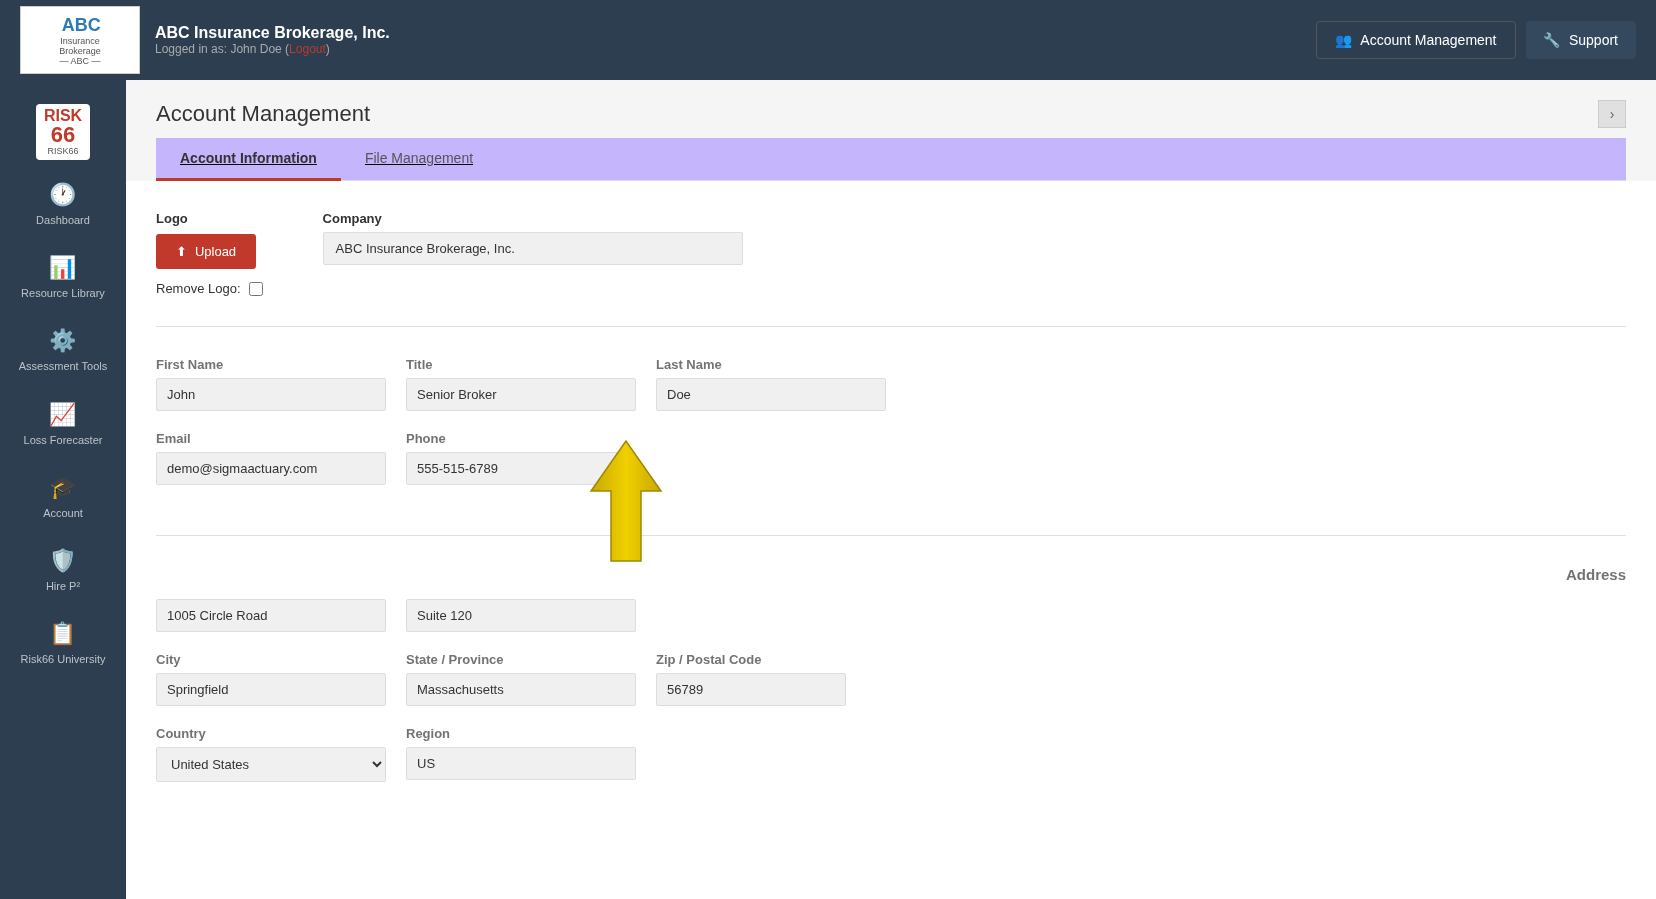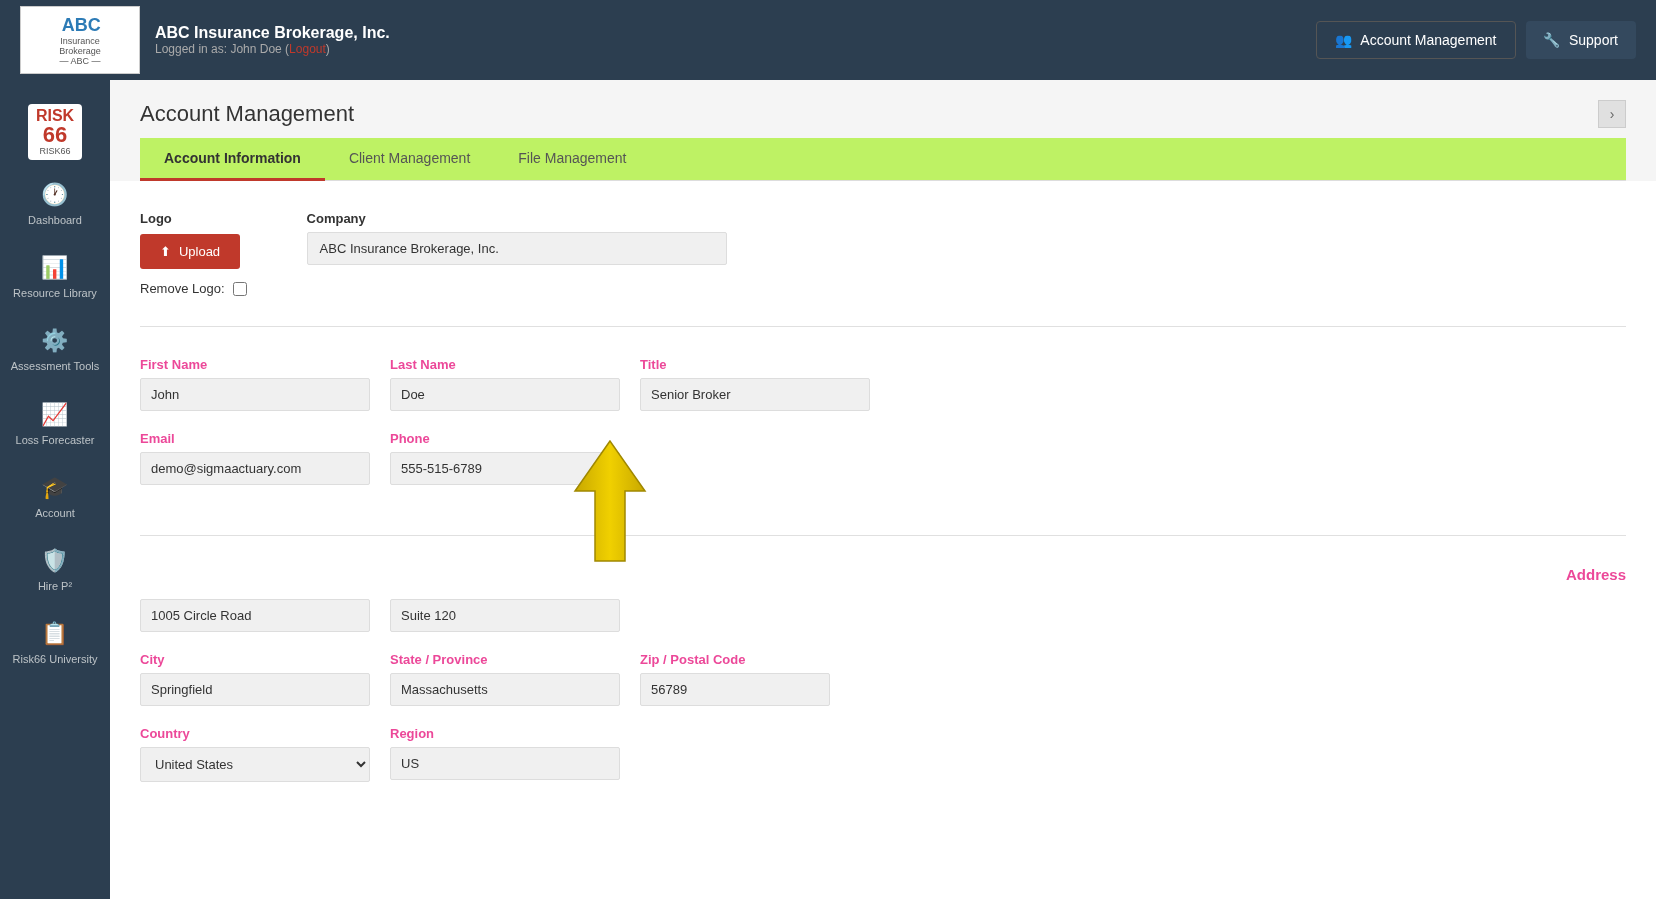--- a/index.html
+++ b/index.html
@@ -75,21 +75,21 @@
     
     .main-layout {
       display: flex;
       flex: 1;
       overflow: hidden;
     }
 
     
     .sidebar {
       background: #2c3e50;
-      width: 110px;
+      width: 126px;
       flex-shrink: 0;
       display: flex;
       flex-direction: column;
       align-items: center;
       padding-top: 10px;
       overflow-y: auto;
     }
     .sidebar-item {
       display: flex;
       flex-direction: column;
@@ -142,21 +142,22 @@
       cursor: pointer;
       color: #666;
       font-size: 14px;
     }
 
     
     .tabs-bar {
       display: flex;
       border-bottom: 1px solid #ddd;
       margin: 10px 30px 0 30px;
-      background: #bef264;
+      background: #c4b5fd;
+      text-decoration: underline;
     }
     .tab {
       padding: 12px 24px;
       cursor: pointer;
       font-size: 14px;
       color: #555;
       border-bottom: 3px solid transparent;
       margin-bottom: -1px;
     }
     .tab.active {
@@ -188,21 +189,21 @@
       margin-bottom: 20px;
       flex-wrap: wrap;
     }
     .form-group {
       display: flex;
       flex-direction: column;
       gap: 6px;
     }
     .form-group label {
       font-size: 13px;
-      color: #ec4899;
+      color: #737373;
       font-weight: bold;
     }
     .form-group input, .form-group select {
       background: #f0f0f0;
       border: 1px solid #ddd;
       padding: 8px 10px;
       font-size: 13px;
       color: #333;
       border-radius: 2px;
       outline: none;
@@ -353,23 +354,20 @@
     <div class="page-header">
       <h1 class="page-title">Account Management</h1>
       <div class="page-header-chevron">›</div>
     </div>
 
     <div class="tabs-bar">
       <div class="tab active">
         <span>Account Information</span>
       </div>
       <div class="tab">
-        <span>Client Management</span>
-      </div>
-      <div class="tab">
         <span>File Management</span>
       </div>
     </div>
 
     <div class="form-content" style="position: relative;">
 
       <div class="golden-arrow">
         <svg viewBox="0 0 80 130" xmlns="http://www.w3.org/2000/svg">
           <defs>
             <linearGradient id="arrowGrad" x1="0%" y1="0%" x2="100%" y2="0%">
@@ -403,26 +401,26 @@
         </div>
       </div>
 
       <div class="form-section">
         <div class="form-row">
           <div class="form-group">
             <label>First Name</label>
             <input type="text" class="input-md" value="John" style="">
           </div>
           <div class="form-group">
+            <label>Title</label>
+            <input type="text" class="input-md" value="Senior Broker" style="">
+          </div>
+          <div class="form-group">
             <label>Last Name</label>
             <input type="text" class="input-md" value="Doe" style="">
-          </div>
-          <div class="form-group">
-            <label>Title</label>
-            <input type="text" class="input-md" value="Senior Broker" style="">
           </div>
         </div>
         <div class="form-row">
           <div class="form-group">
             <label>Email</label>
             <input type="email" class="input-md" value="demo@sigmaactuary.com" style="">
           </div>
           <div class="form-group">
             <label>Phone</label>
             <input type="text" class="input-md" value="555-515-6789" style="">

